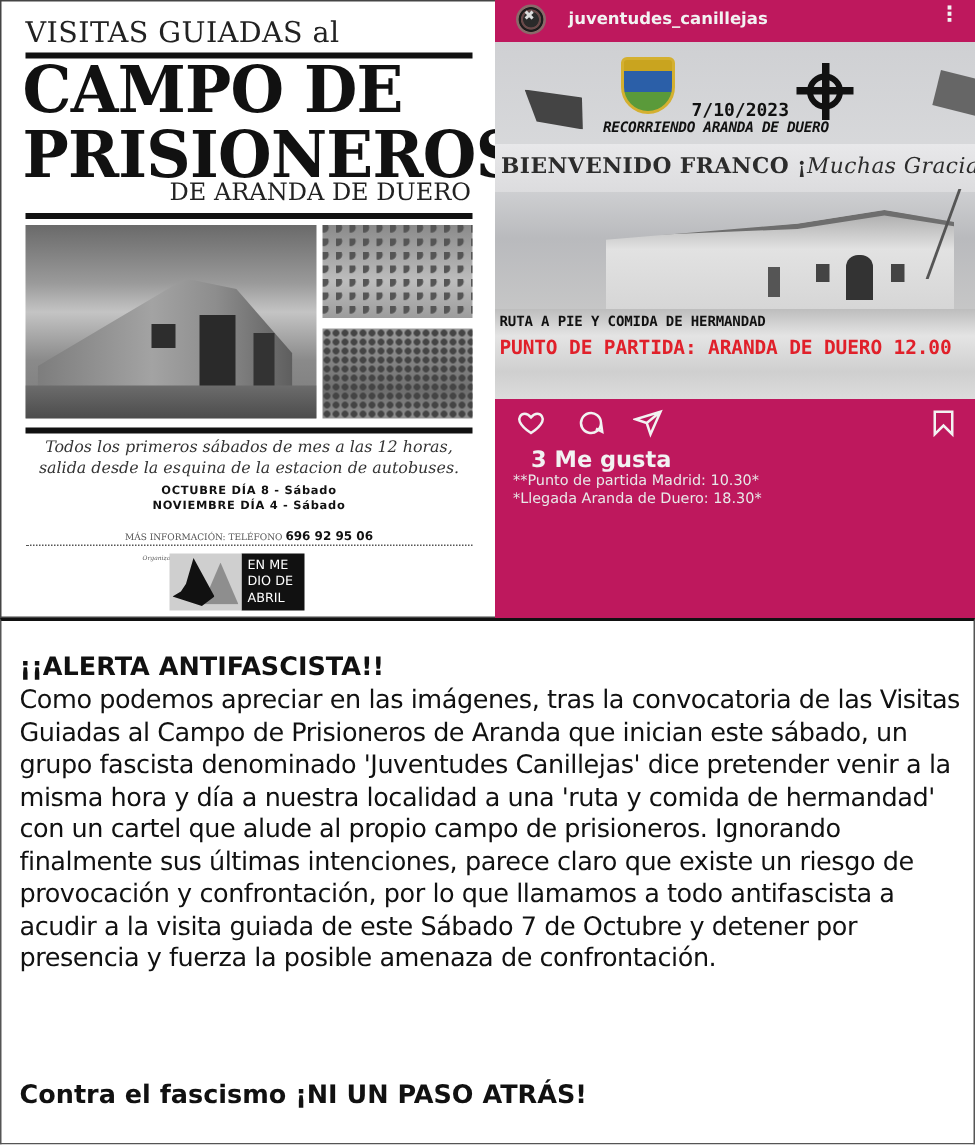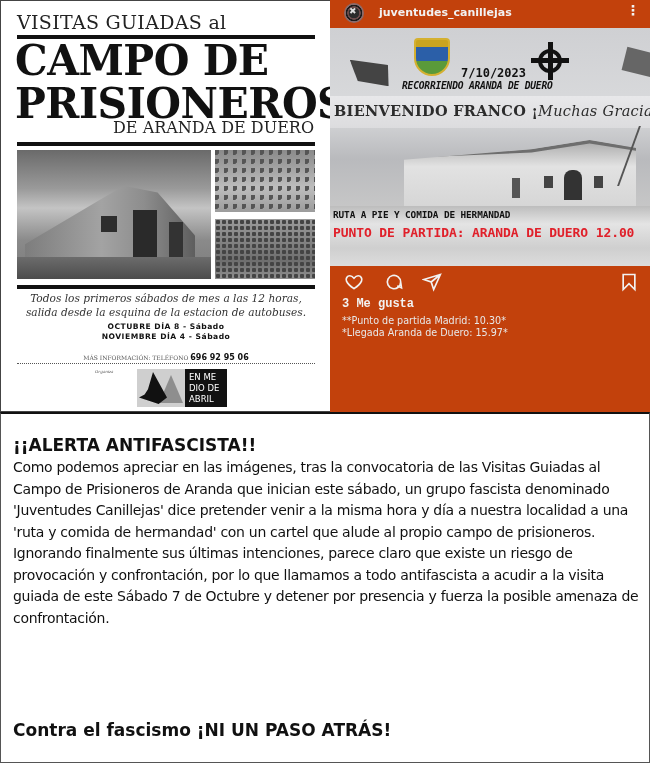--- a/index.html
+++ b/index.html
@@ -76,41 +76,41 @@
       font-family: "DejaVu Serif", serif; font-size: 6px; color: #555;
     }
     .poster .info b { font-family: "DejaVu Sans", sans-serif; font-size: 8px; color: #111; }
     .poster .dotted {
       position: absolute; left: 16px; top: 362px; width: 298px; border-top: 1px dotted #555;
     }
     .poster .org-label {
       position: absolute; left: 94px; top: 368px; font-family: "DejaVu Serif", serif; font-style: italic; font-size: 4px; color: #555;
     }
     .poster .logo {
-      position: absolute; left: 136px; top: 368px; width: 90px; height: 38px; display: flex;
+      position: absolute; left: 112px; top: 368px; width: 90px; height: 38px; display: flex;
     }
     .logo .mark {
       width: 48px; height: 38px; position: relative; background: #cfcfcf;
     }
     .logo .mark .tri1 {
       position: absolute; left: 2px; top: 3px; width: 28px; height: 32px; background: #111;
       clip-path: polygon(50% 0, 100% 80%, 70% 100%, 0 80%, 20% 70%, 50% 30%, 75% 75%, 25% 75%);
     }
     .logo .mark .tri2 {
       position: absolute; left: 22px; top: 6px; width: 24px; height: 28px; background: #8e8e8e;
       clip-path: polygon(50% 0, 100% 100%, 0 100%);
     }
     .logo .text {
       width: 42px; height: 38px; background: #111; color: #fff;
       font-family: "DejaVu Sans", sans-serif; font-size: 8.5px; line-height: 11px; padding: 3px 0 0 4px;
     }
 
     
     .insta {
-      position: absolute; left: 330px; top: 0; width: 320px; height: 412px; background: #c2410c;
+      position: absolute; left: 330px; top: 0; width: 320px; height: 412px; background: #be185d;
     }
     .insta-header { position: absolute; left: 0; top: 0; width: 320px; height: 27px; }
     .insta-avatar {
       position: absolute; left: 14px; top: 3px; width: 20px; height: 20px; border-radius: 50%;
       background: radial-gradient(circle, #2a2a2a 0 5px, #6a4a4a 5.5px 6.5px, #1c1c1c 7px 8px, #8a6a6a 8.5px 10px);
     }
     .insta-avatar::after {
       content: "\2716"; position: absolute; left: 5px; top: 3px; font-size: 9px; color: #ddd;
     }
     .insta-username {
@@ -189,41 +189,41 @@
       font-weight: bold; font-size: 9.4px; color: #111; letter-spacing: -0.1px;
     }
     .img-partida {
       position: absolute; left: 3px; top: 197px; font-family: "DejaVu Sans Mono", monospace;
       font-weight: bold; font-size: 13px; color: #e0202a; letter-spacing: -0.1px;
     }
     .insta-actions { position: absolute; left: 0; top: 266px; width: 320px; height: 30px; }
     .act { position: absolute; top: 6px; width: 20px; height: 20px; color: #f2f2f2; }
     .act svg { width: 20px; height: 20px; display: block; }
     .insta-likes {
-      position: absolute; left: 12px; top: 297px; font-size: 12px; font-weight: bold; color: #f2f2f2; font-family: Liberation Mono, monospace;
+      position: absolute; left: 24px; top: 297px; font-size: 15px; font-weight: bold; color: #f2f2f2;
     }
     .insta-caption {
       position: absolute; left: 12px; top: 309px; width: 300px;
       font-size: 9.6px; line-height: 12.3px; color: #e8e8e8;
     }
     .insta-caption b { color: #f5f5f5; }
     .insta-caption .p2 { margin-top: 6px; }
 
     
     .alert {
       position: absolute; left: 0; top: 412px; width: 650px; height: 351px;
       border: 1px solid #555; border-top: 2px solid #111; background: #fff;
     }
     .alert-title {
       position: absolute; left: 12px; top: 21px; font-family: "DejaVu Sans", sans-serif;
       font-weight: bold; font-size: 17px; color: #111;
     }
     .alert-body {
       position: absolute; left: 12px; top: 43px; width: 636px;
-      font-family: "DejaVu Sans", sans-serif; font-size: 14px; line-height: 21.5px; color: #111;
+      font-family: "DejaVu Sans", sans-serif; font-size: 17px; line-height: 21.5px; color: #111;
       letter-spacing: -0.3px;
     }
     .alert-slogan {
       position: absolute; left: 12px; top: 306px; font-family: "DejaVu Sans", sans-serif;
       font-weight: bold; font-size: 17px; color: #111;
     }
   </style>
 </head>
 <body>
 
@@ -330,21 +330,21 @@
     <div class="act" style="left:289px;">
       <svg viewBox="0 0 24 24" fill="none" stroke="#f2f2f2" stroke-width="2">
           <path d="M5 3h14v18l-7-7-7 7z"></path>
         </svg>
     </div>
   </div>
 
   <div class="insta-likes">3 Me gusta</div>
   <div class="insta-caption">
     <div class="p2">**Punto de partida Madrid: 10.30*</div>
-    <div>*Llegada Aranda de Duero: 15.97*</div>
+    <div>*Llegada Aranda de Duero: 18.30*</div>
   </div>
 </div>
 
 <div class="alert">
   <div class="alert-title">¡¡ALERTA ANTIFASCISTA!!</div>
   <div class="alert-body">Como podemos apreciar en las imágenes, tras la convocatoria de las Visitas Guiadas al Campo de Prisioneros de Aranda que inician este sábado, un grupo fascista denominado 'Juventudes Canillejas' dice pretender venir a  la misma hora y día a nuestra localidad a una 'ruta y comida de hermandad' con un cartel que alude al propio campo de prisioneros. Ignorando finalmente sus últimas intenciones, parece claro que existe un riesgo de provocación y confrontación, por lo que llamamos a todo antifascista a acudir a la visita guiada de este Sábado 7 de Octubre y detener por presencia y fuerza la posible amenaza de confrontación.</div>
   <div class="alert-slogan">Contra el fascismo ¡NI UN PASO ATRÁS!</div>
 </div>
 
 </body></html>

